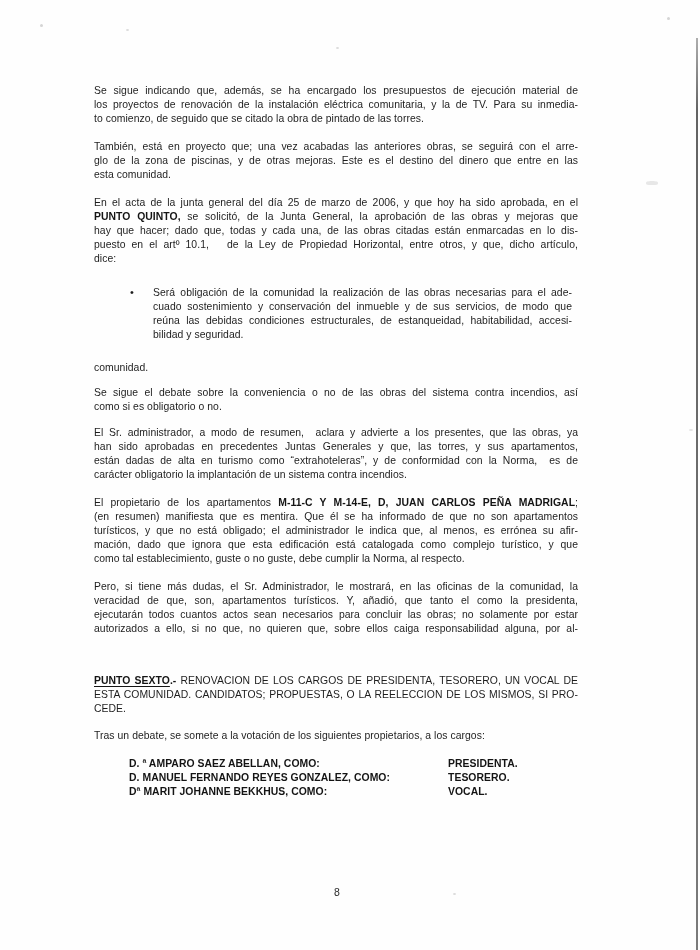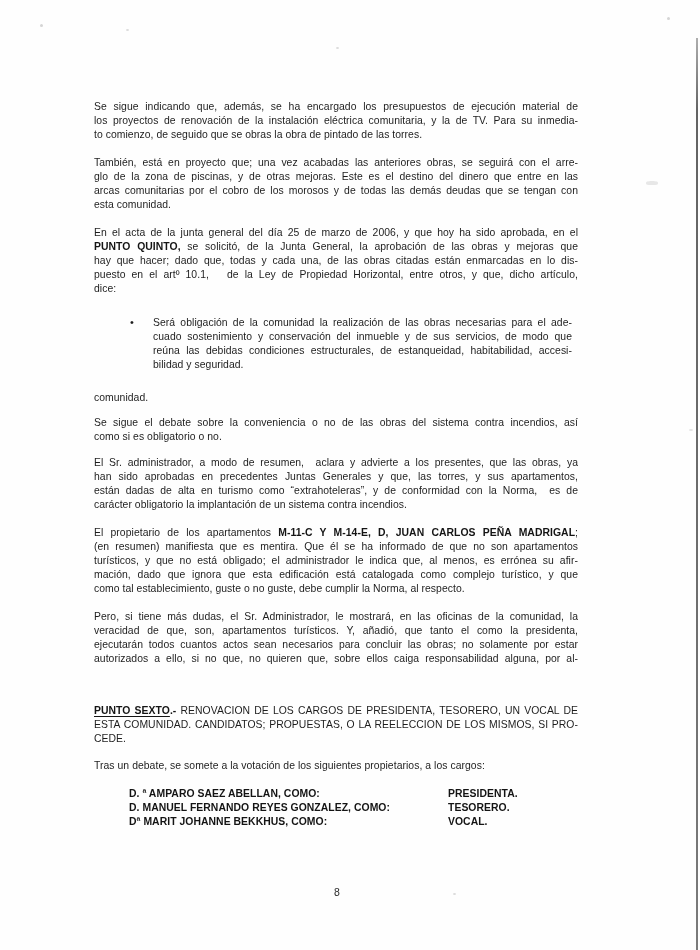--- a/index.html
+++ b/index.html
@@ -13,21 +13,21 @@
   }
   .content{
     position:absolute;
     left:94px;top:84px;
     width:484px;
     font-size:10.4px;
     line-height:14px;
     letter-spacing:0.05px;
   }
   .block{margin-top:14px;}
-  [data-block="p1"]{margin-top:16px;}
+  [data-block="p1"]{margin-top:0;}
   .line{min-height:14px;}
   .line.jl{text-align:justify;text-align-last:justify;}
   .line:not(.jl){text-align:left;}
   .b{font-weight:bold;color:#141414;}
   .u{text-decoration:underline;text-underline-offset:2px;}
   .bullet{position:relative;padding-left:59px;padding-right:6px;margin-top:20px;margin-bottom:5px;}
   .bullet .marker{position:absolute;left:36px;top:-1px;font-size:11px;}
   [data-block="p4"]{margin-top:19px;}
   [data-block="p5"]{margin-top:11px;}
   [data-block="p6"]{margin-top:12px;}
@@ -56,26 +56,25 @@
   .sp6{left:689px;top:429px;width:4px;height:2px;opacity:.22;}
 </style>
 </head>
 <body>
 
 <div class="page">
   <div class="content">
       <div class="block p" data-block="p1">
         <div class="line jl"><span>Se sigue indicando que, además, se ha encargado los presupuestos de ejecución material de</span></div>
         <div class="line jl"><span>los proyectos de renovación de la instalación eléctrica comunitaria, y la de TV. Para su inmedia-</span></div>
-        <div class="line"><span>to comienzo, de seguido que se obras la obra de pintado de las torres.</span></div>
+        <div class="line"><span>to comienzo, de seguido que se citado la obra de pintado de las torres.</span></div>
       </div>
       <div class="block p" data-block="p2">
         <div class="line jl"><span>También, está en proyecto que; una vez acabadas las anteriores obras, se seguirá con el arre-</span></div>
         <div class="line jl"><span>glo de la zona de piscinas, y de otras mejoras. Este es el destino del dinero que entre en las</span></div>
-        <div class="line jl"><span>arcas comunitarias por el cobro de los morosos y de todas las demás deudas que se tengan con</span></div>
         <div class="line"><span>esta comunidad.</span></div>
       </div>
       <div class="block p" data-block="p3">
         <div class="line jl"><span>En el acta de la junta general del día 25 de marzo de 2006, y que hoy ha sido aprobada, en el</span></div>
         <div class="line jl"><span class="b">PUNTO QUINTO,</span><span> se solicitó, de la Junta General, la aprobación de las obras y mejoras que</span></div>
         <div class="line jl"><span>hay que hacer; dado que, todas y cada una, de las obras citadas están enmarcadas en lo dis-</span></div>
         <div class="line jl"><span>puesto en el artº 10.1,&nbsp;&nbsp; de la Ley de Propiedad Horizontal, entre otros, y que, dicho artículo,</span></div>
         <div class="line"><span>dice:</span></div>
       </div>
       <div class="block bullet" data-block="bullet-1">

